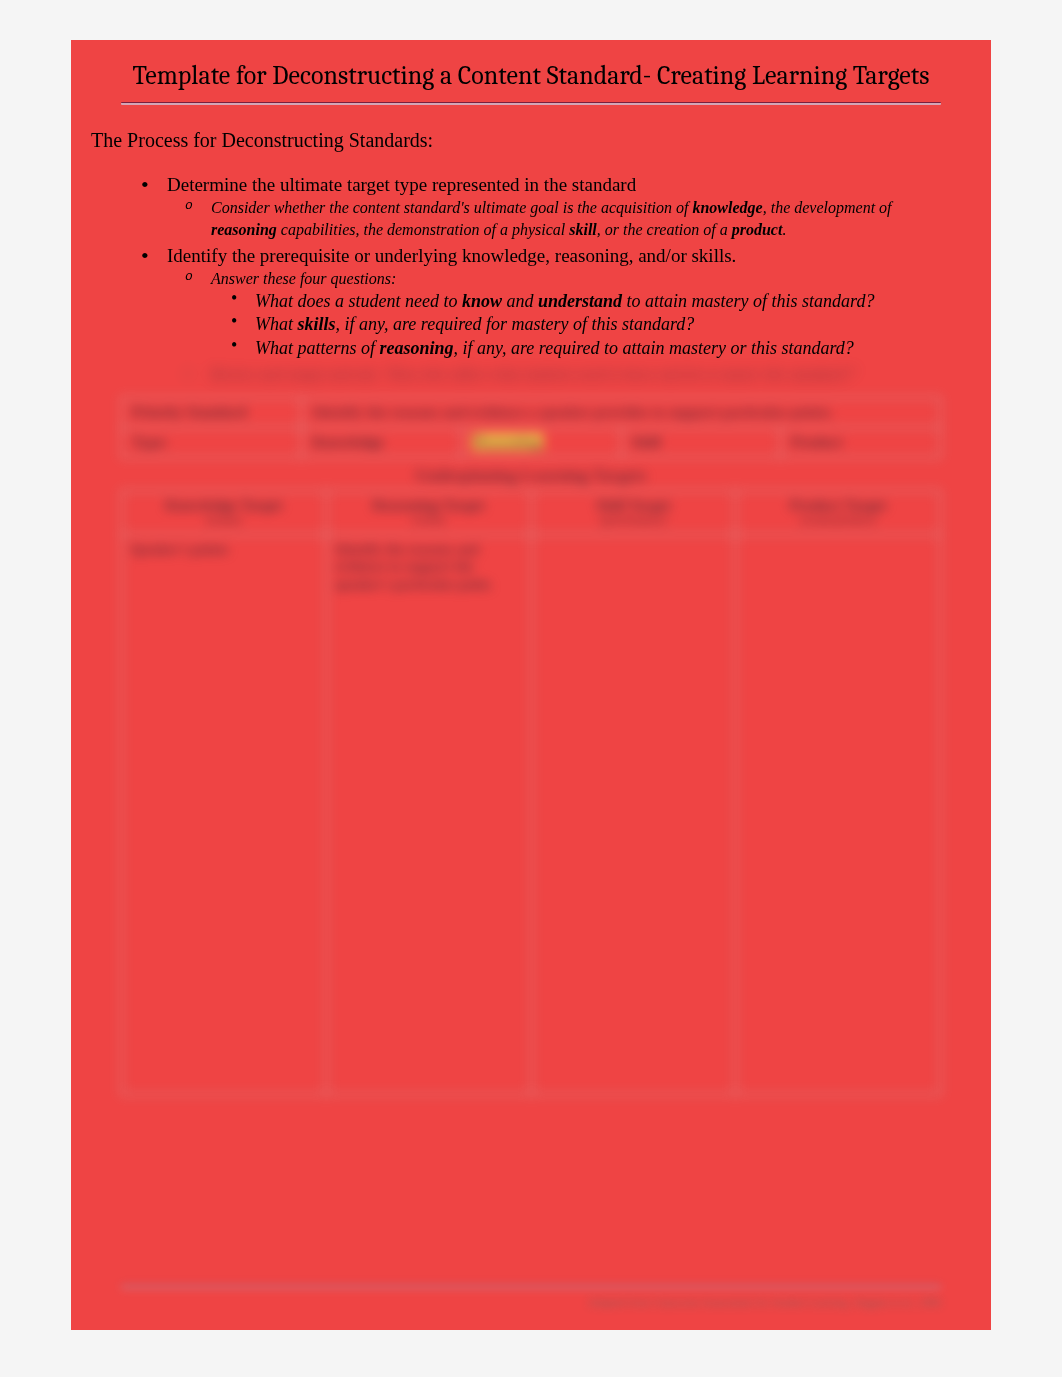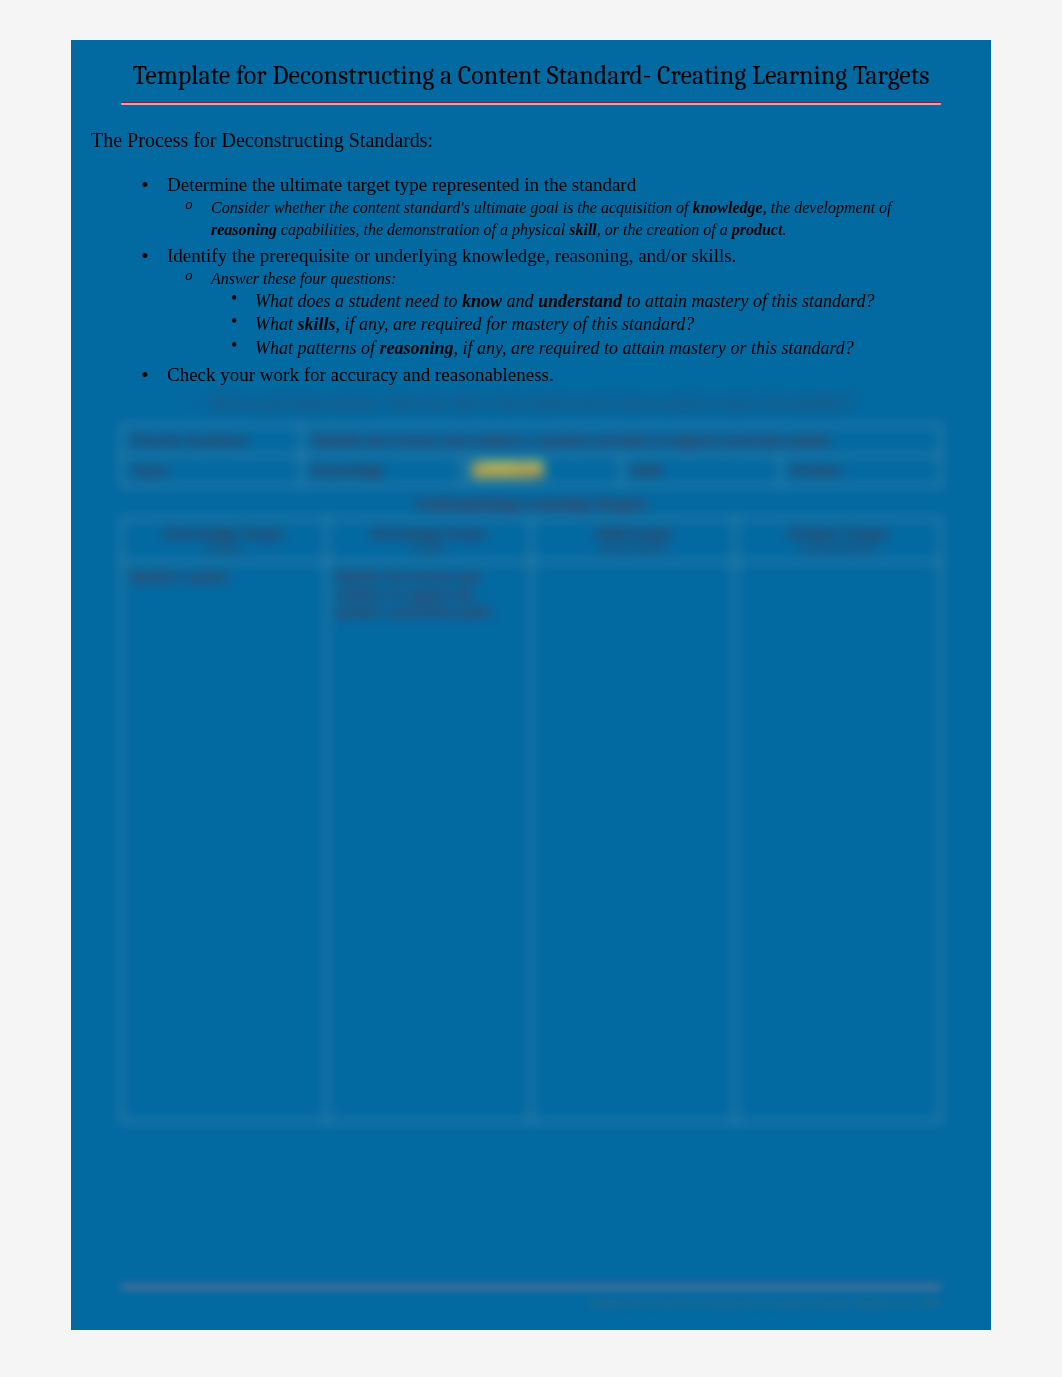--- a/index.html
+++ b/index.html
@@ -5,21 +5,21 @@
     * { box-sizing: border-box; margin: 0; padding: 0; }
     body {
       width: 1062px;
       height: 1377px;
       background: #f5f5f5;
       font-family: Georgia, 'Times New Roman', serif;
       position: relative;
       padding: 40px 0;
     }
     .page {
-      background: #0369a1;
+      background: #ef4444;
       width: 920px;
       margin: 0 auto;
       padding: 20px 50px 30px 50px;
       min-height: 1290px;
       position: relative;
     }
     .title {
       font-family: Cambria, Georgia, serif;
       font-size: 26px;
       font-weight: 400;
@@ -264,23 +264,20 @@
               <span>What </span><span class="bold">skills</span><span>, if any, are required for mastery of this standard?</span>
             </li>
             <li>
               <span>What patterns of </span><span class="bold">reasoning</span><span>, if any, are required to attain mastery or this standard?</span>
             </li>
           </ul>
         </li>
       </ul>
     </li>
 
-    <li>
-      <span>Check your work for accuracy and reasonableness.</span>
-    </li>
   </ul>
 
   <div class="blur-region">
     <div class="blur-line-o">Review each target and ask, "Does this reflect what students need to know and do to master this standard?"</div>
   </div>
 
   <div class="table-wrap">
     <table class="t1">
       <tbody>
           <tr>

